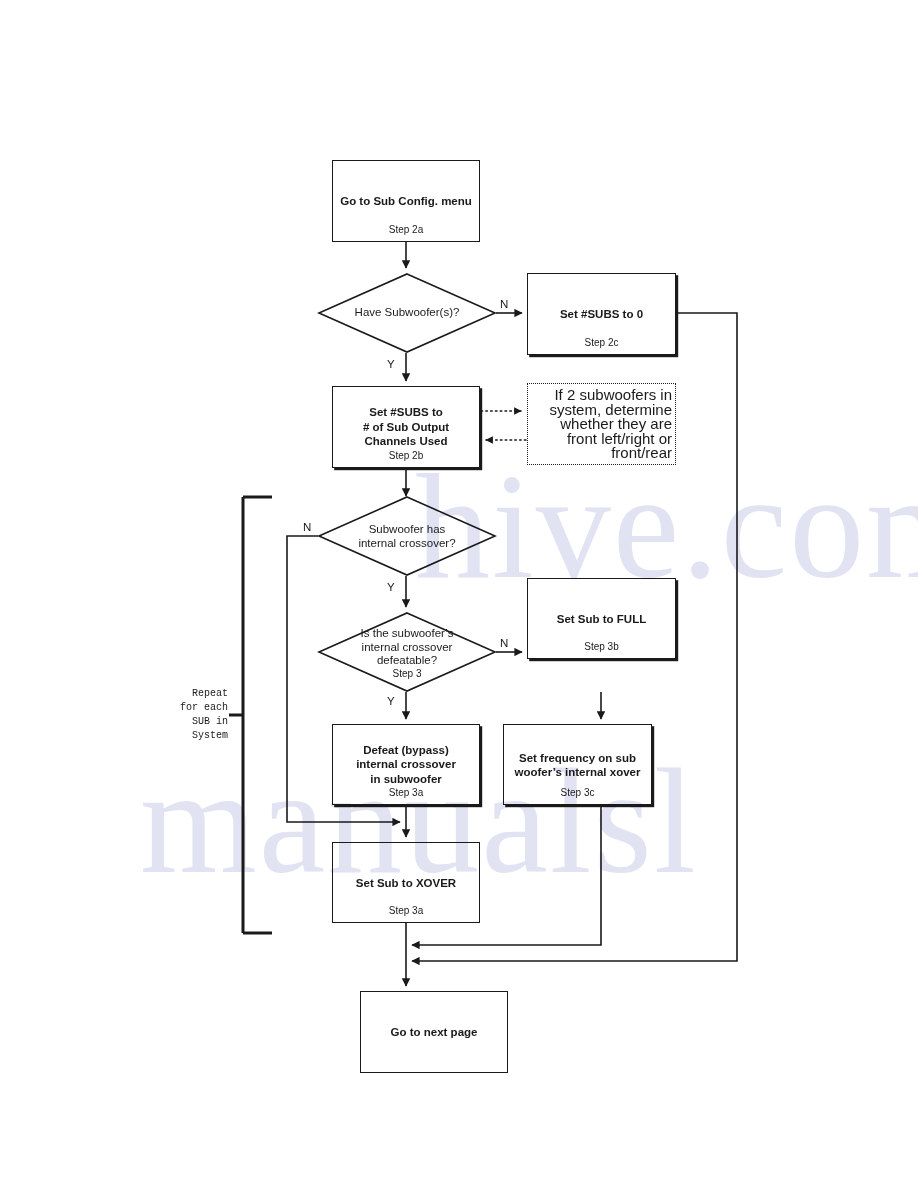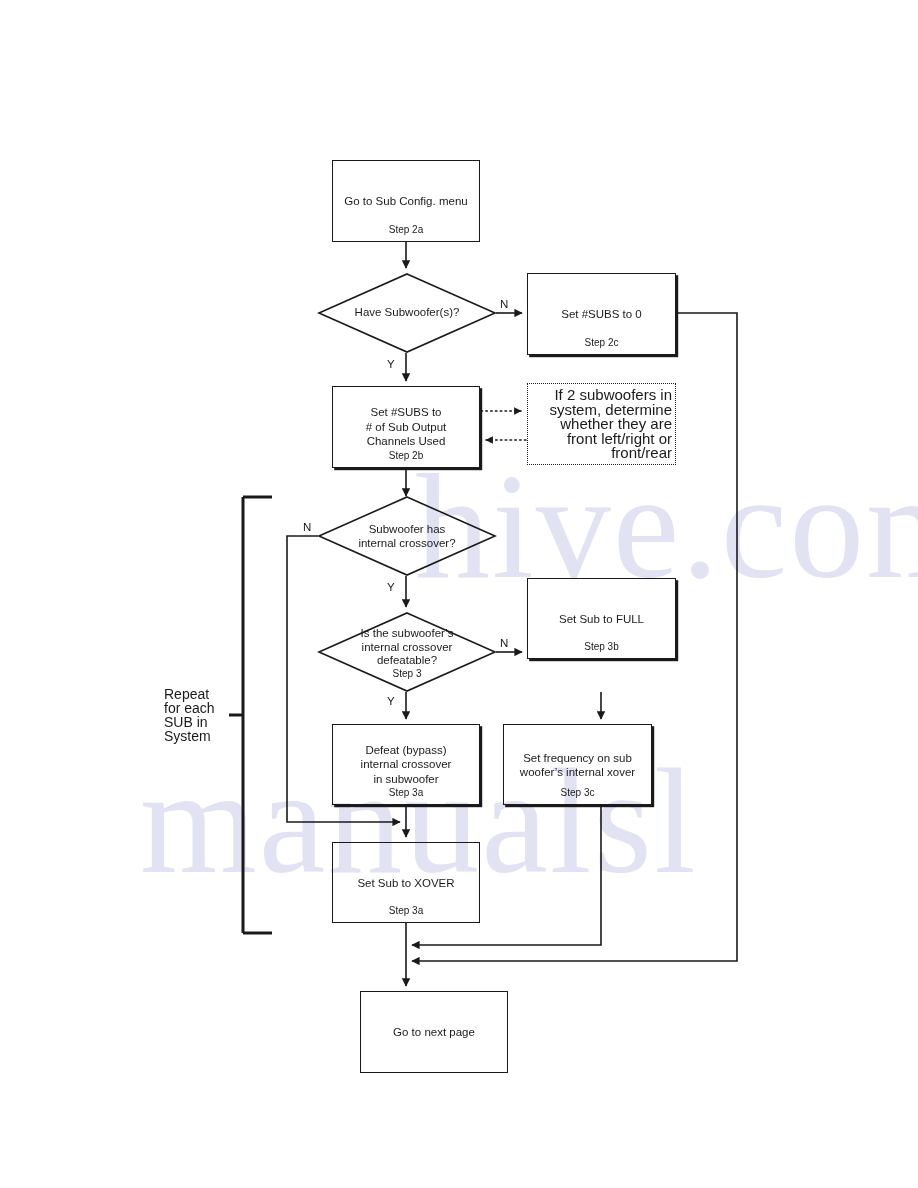--- a/index.html
+++ b/index.html
@@ -76,20 +76,21 @@
     position: absolute;
     left: 0;
     right: 0;
     top: 50%;
     transform: translateY(-50%);
     text-align: center;
     font-size: 11.5px;
     line-height: 14.5px;
     color: #1a1a1a;
     padding: 0 4px;
+    font-weight: bold;
   }
   .box .step {
     position: absolute;
     left: 0;
     right: 0;
     bottom: 5px;
     text-align: center;
     font-size: 10px;
     line-height: 12px;
     color: #1a1a1a;
@@ -159,25 +160,26 @@
     position: absolute;
     font-size: 11.5px;
     line-height: 12px;
     color: #1a1a1a;
     z-index: 4;
   }
 
   
   .bracket-label {
     position: absolute;
-    text-align: left;
-    font-size: 14px;
+    text-align: right;
+    font-size: 10px;
     line-height: 14px;
     color: #1a1a1a;
     z-index: 4;
+    font-family: Liberation Mono, monospace;
   }
 
   #edges {
     position: absolute;
     left: 0;
     top: 0;
     z-index: 1;
     overflow: visible;
   }
 </style>

